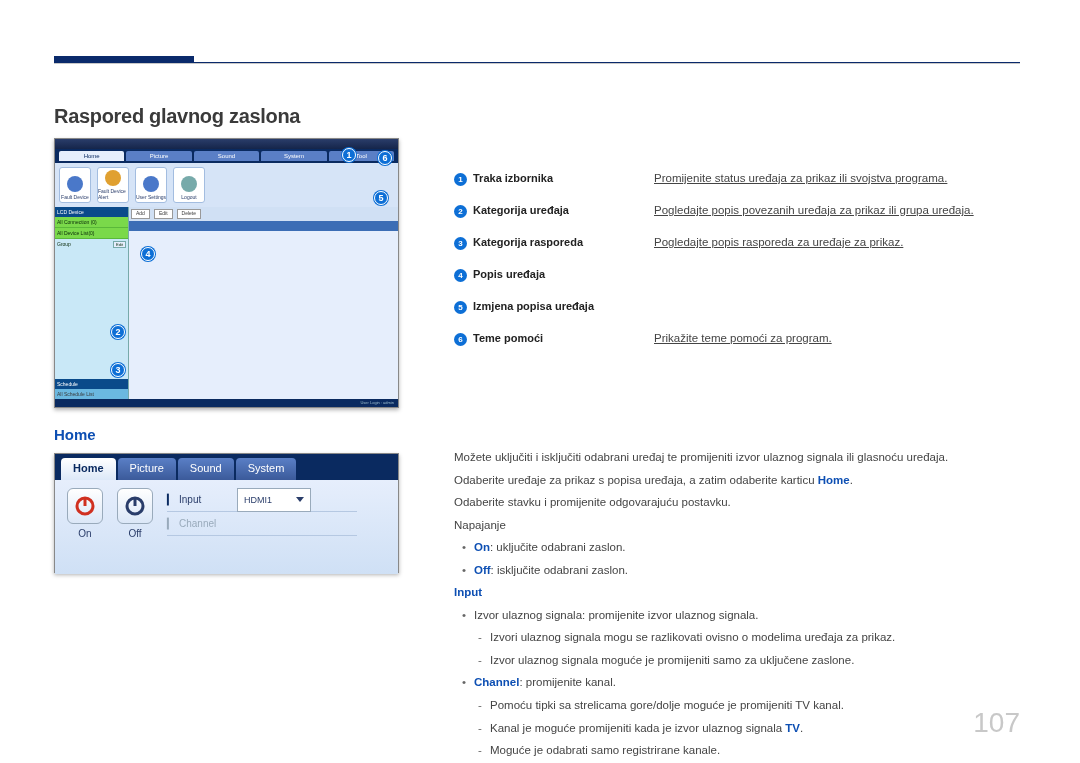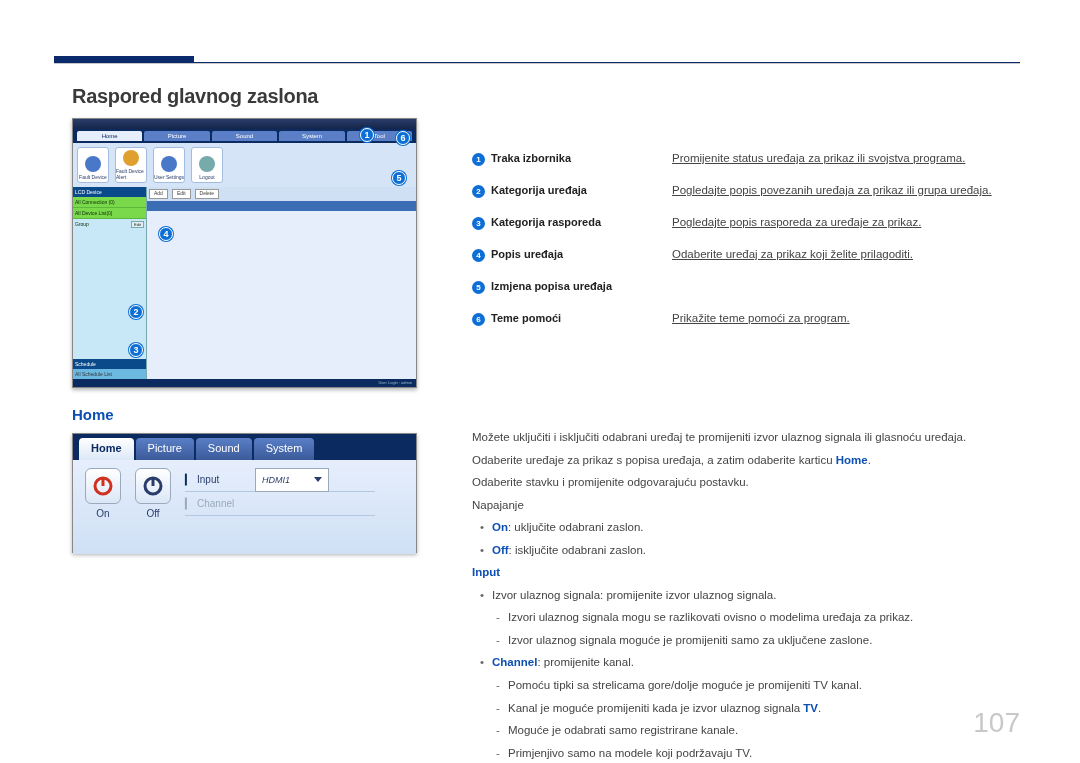--- a/index.html
+++ b/index.html
@@ -18,21 +18,21 @@
     height: 2px; background: #0a2a6b;
     border-bottom: 1px solid #c8c8c8;
   }
   .topbar-short {
     position: absolute;
     top: 56px; left: 54px; width: 140px; height: 8px;
     background: #0a2a6b;
   }
   .page {
     position: absolute;
-    top: 85px; left: 54px; right: 60px; margin-left: 18px;
+    top: 105px; left: 54px; right: 60px;
   }
   .left-col { width: 345px; float: left; }
   .right-col { margin-left: 400px; padding-top: 58px; }
   h2.section { font-size: 20px; font-weight: 600; color: #3a3a3a; margin-bottom: 10px; letter-spacing: -0.3px; }
   h3.home { font-size: 15px; font-weight: 700; color: #0d4fb3; margin-top: 6px; margin-bottom: 10px; }
   .screenshot1 {
     width: 345px; height: 270px;
     background: linear-gradient(#06193f,#0a2a60);
     position: relative; border: 1px solid #888;
     box-shadow: 0 2px 4px rgba(0,0,0,.3);
@@ -70,21 +70,21 @@
   .ss2-tabs { height:26px; background:#0a2a60; display:flex; padding:4px 6px 0 6px; gap:2px;}
   .ss2-tab { background:linear-gradient(#5a7fc6,#3b5a9a); color:#fff; font-size:11px; padding:4px 12px 0 12px; border-radius:4px 4px 0 0;}
   .ss2-tab.active { background:linear-gradient(#fff,#dce8f8); color:#0a2a60; font-weight:bold;}
   .ss2-body { background:linear-gradient(#e6eefc,#cfe0f5); height:94px; display:flex; padding:8px;}
   .ss2-btns { display:flex; gap:6px;}
   .ss2-btn { width:44px; display:flex; flex-direction:column; align-items:center; font-size:10px; color:#2a3d6a;}
   .ss2-btn .bic { width:36px; height:36px; border-radius:6px; border:1px solid #9ab; background:linear-gradient(#fff,#dbe7f7); display:flex; align-items:center; justify-content:center; margin-bottom:4px;}
   .ss2-fields { margin-left:10px; width:190px; font-size:10px; color:#2a3d6a;}
   .ss2-row { display:flex; align-items:center; height:24px; border-bottom:1px solid #b5c8e2;}
   .ss2-row .lab { width:64px; padding-left:6px;}
-  .ss2-row .val { background:#fff; border:1px solid #9ab; padding:6px 6px; width:74px; font-size:9px; display:flex; justify-content:space-between; align-items:center;font-style:italic;}
+  .ss2-row .val { background:#fff; border:1px solid #9ab; padding:6px 6px; width:74px; font-size:9px; display:flex; justify-content:space-between; align-items:center;}
   .ss2-row.dis { color:#9ab;}
   .tri { width:0;height:0;border-left:4px solid transparent;border-right:4px solid transparent;border-top:5px solid #2a3d6a;}
 
   
   .def-table { width:100%; }
   .def-row { display:flex; padding:9px 0; }
   .def-key { width:200px; display:flex; align-items:flex-start; gap:6px; font-weight:700; color:#222; font-size:11px;}
   .def-key .num { width:13px; height:13px; border-radius:50%; background:#0d6fd6; color:#fff; font-size:8px; display:flex; align-items:center; justify-content:center; flex-shrink:0; margin-top:1px;}
   .def-val { flex:1; color:#444; font-size:11.5px;text-decoration:underline; }
 
@@ -244,21 +244,20 @@
             <span class="num">3</span>
             <span>Kategorija rasporeda</span>
           </div>
           <div class="def-val">Pogledajte popis rasporeda za uređaje za prikaz.</div>
         </div>
       <div class="def-row">
           <div class="def-key">
             <span class="num">4</span>
             <span>Popis uređaja</span>
           </div>
-          <div class="def-val">Odaberite uređaj za prikaz koji želite prilagoditi.</div>
         </div>
       <div class="def-row">
           <div class="def-key">
             <span class="num">5</span>
             <span>Izmjena popisa uređaja</span>
           </div>
         </div>
       <div class="def-row">
           <div class="def-key">
             <span class="num">6</span>

